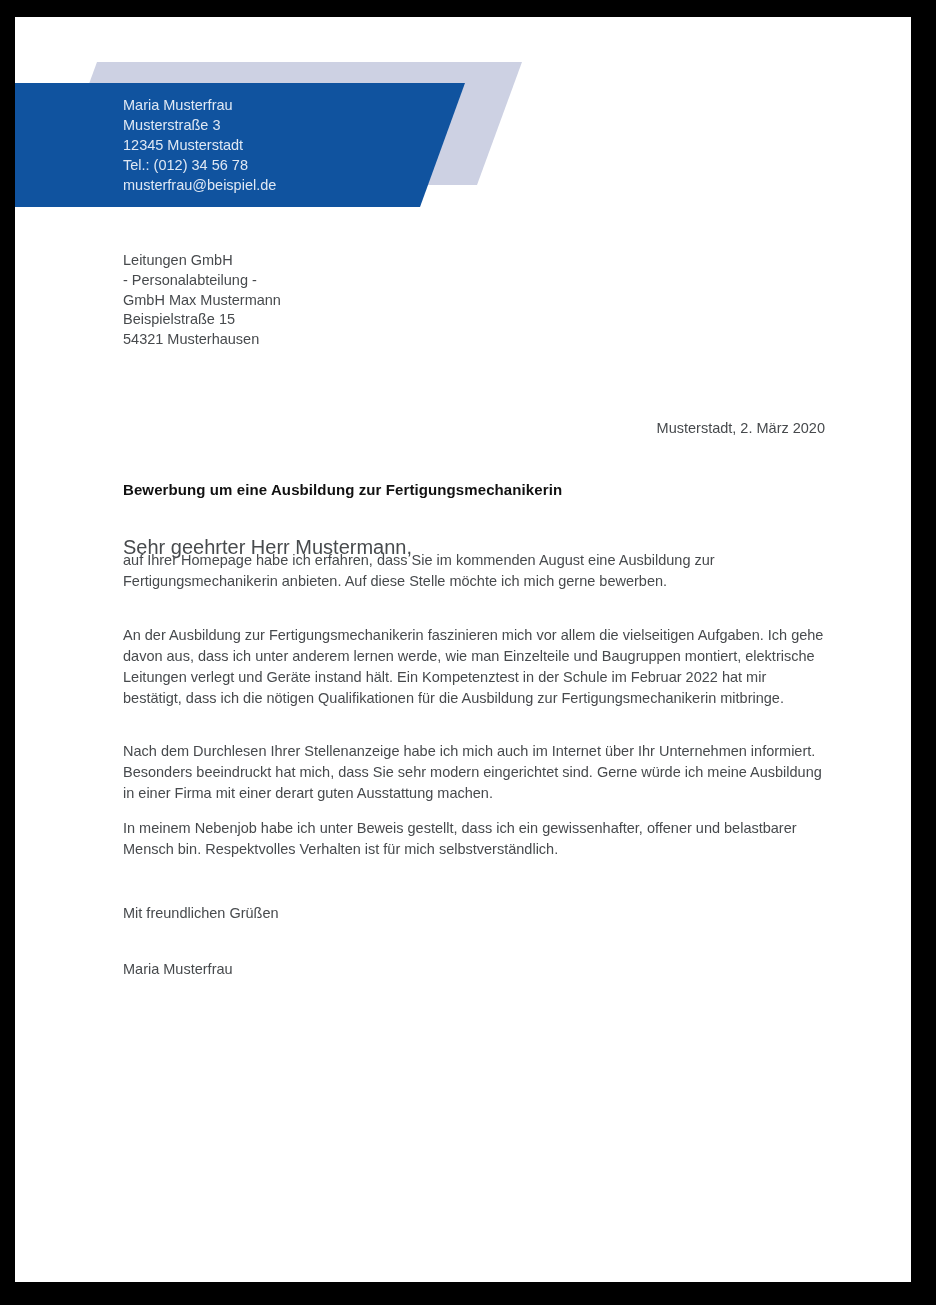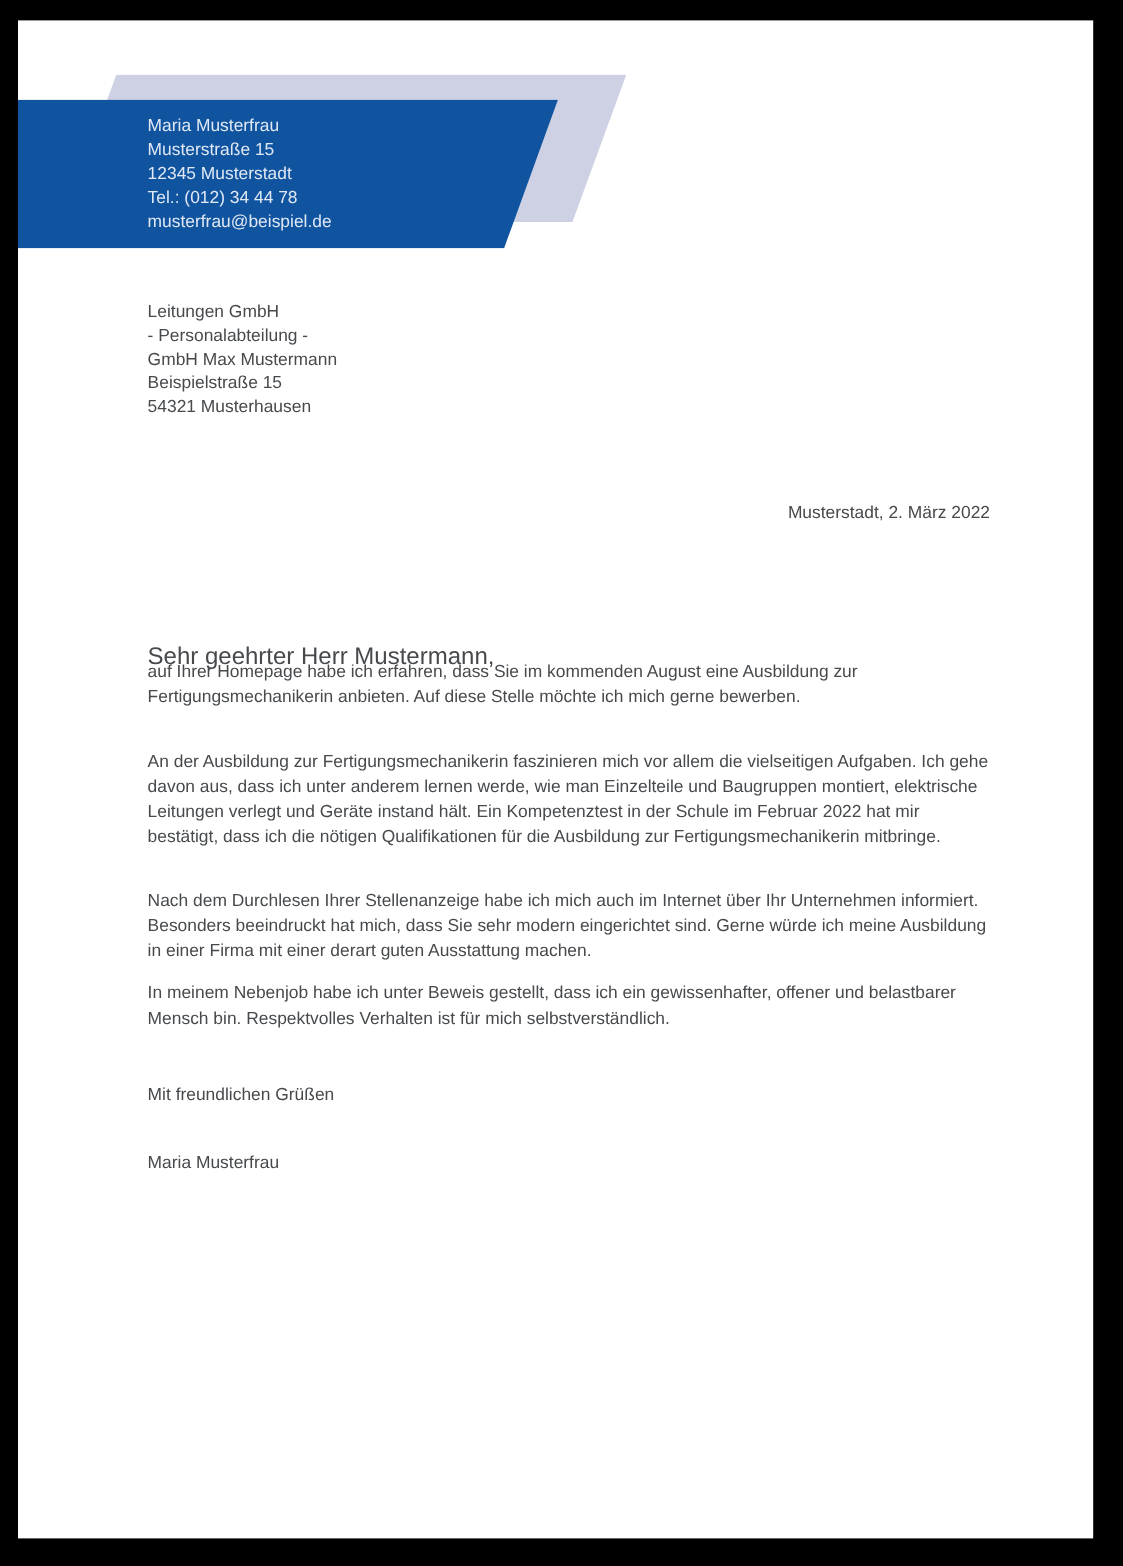--- a/index.html
+++ b/index.html
@@ -80,36 +80,37 @@
 <body>
 
 <div class="frame">
   <div class="page">
 
     <div class="banner-gray"></div>
     <div class="banner-blue"></div>
 
     <div class="sender-block">
       <div>Maria Musterfrau</div>
-      <div>Musterstraße 15</div>
+      <div>Musterstraße 3</div>
       <div>12345 Musterstadt</div>
-      <div>Tel.: (012) 34 44 78</div>
+      <div>Tel.: (012) 34 56 78</div>
       <div>musterfrau@beispiel.de</div>
     </div>
 
     <div class="recipient-block">
       <div>Leitungen GmbH</div>
       <div>- Personalabteilung -</div>
       <div>GmbH Max Mustermann</div>
       <div>Beispielstraße 15</div>
       <div>54321 Musterhausen</div>
     </div>
 
-    <div class="date-line">Musterstadt, 2. März 2022</div>
+    <div class="date-line">Musterstadt, 2. März 2020</div>
 
+    <div class="subject-line">Bewerbung um eine Ausbildung zur Fertigungsmechanikerin</div>
 
     <div class="salutation">Sehr geehrter Herr Mustermann,</div>
 
     <p class="para para-1">auf Ihrer Homepage habe ich erfahren, dass Sie im kommenden August eine Ausbildung zur Fertigungsmechanikerin anbieten. Auf diese Stelle möchte ich mich gerne bewerben.</p>
     <p class="para para-2">An der Ausbildung zur Fertigungsmechanikerin faszinieren mich vor allem die vielseitigen Aufgaben. Ich gehe davon aus, dass ich unter anderem lernen werde, wie man Einzelteile und Baugruppen montiert, elektrische Leitungen verlegt und Geräte instand hält. Ein Kompetenztest in der Schule im Februar 2022 hat mir bestätigt, dass ich die nötigen Qualifikationen für die Ausbildung zur Fertigungsmechanikerin mitbringe.</p>
     <p class="para para-4">In meinem Nebenjob habe ich unter Beweis gestellt, dass ich ein gewissenhafter, offener und belastbarer Mensch bin. Respektvolles Verhalten ist für mich selbstverständlich.</p>
     <p class="para para-3">Nach dem Durchlesen Ihrer Stellenanzeige habe ich mich auch im Internet über Ihr Unternehmen informiert. Besonders beeindruckt hat mich, dass Sie sehr modern eingerichtet sind. Gerne würde ich meine Ausbildung in einer Firma mit einer derart guten Ausstattung machen.</p>
 
     <div class="closing">Mit freundlichen Grüßen</div>
     <div class="signature">Maria Musterfrau</div>

